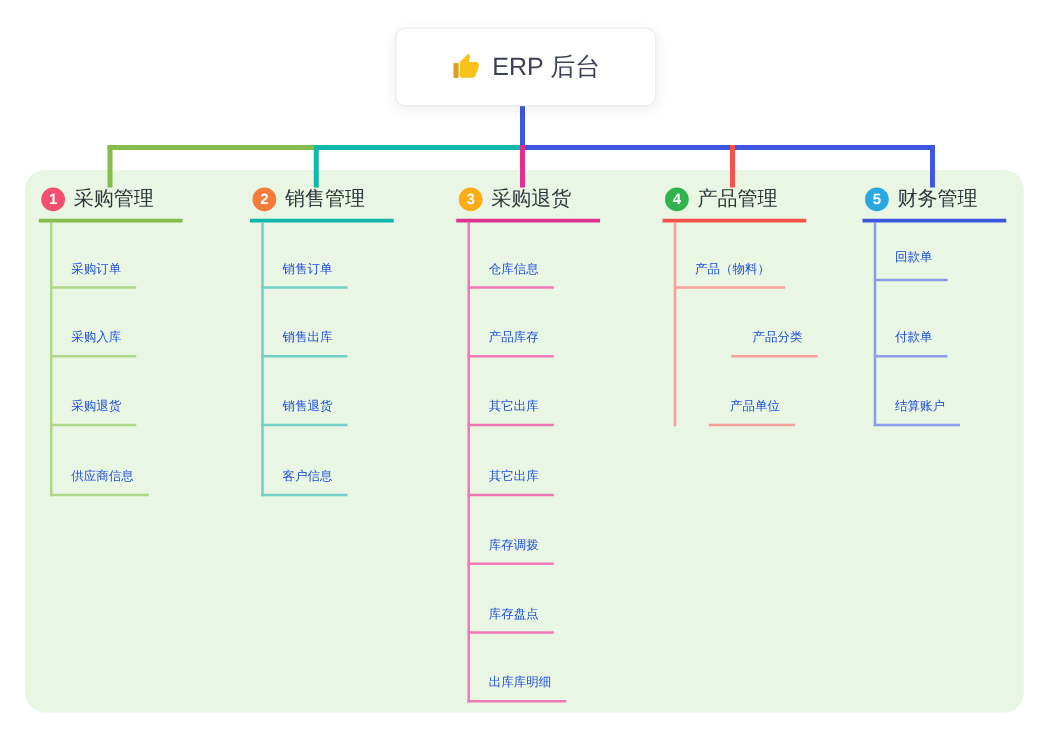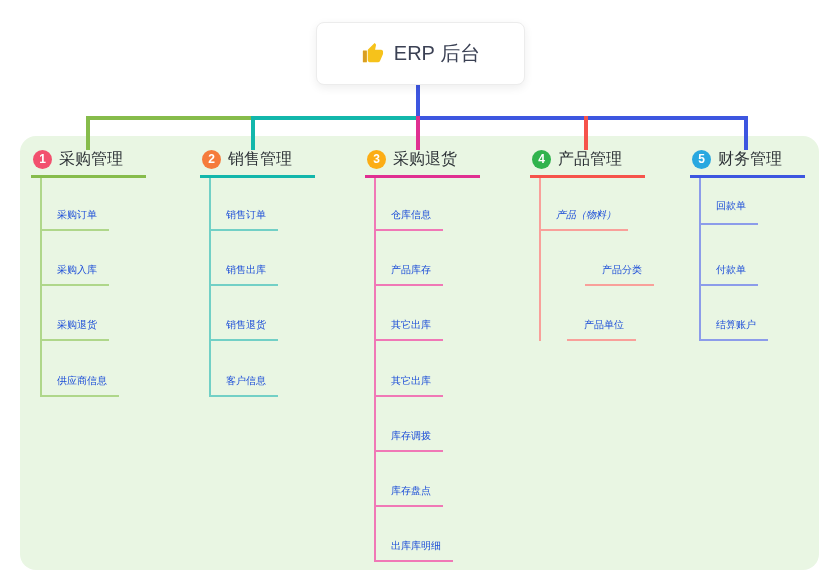--- a/index.html
+++ b/index.html
@@ -111,21 +111,21 @@
       </div>
       <div class="child-node" style="left: 374px; top: 532px; border-bottom-color: rgb(240, 120, 182);">
         <div class="c">出库库明细</div>
       </div>
       <div class="branch-title" style="left: 532px; top: 147px;">
         <div class="badge" style="background: rgb(48, 179, 77);">4</div>
         <div class="t">产品管理</div>
       </div>
       <div class="title-underline" style="left: 530px; top: 175px; width: 115px; height: 3px; background: rgb(246, 83, 75);"></div>
       <div class="child-vert" style="left: 539px; top: 178px; height: 163px; background: rgb(249, 160, 154);"></div>
-      <div class="child-node" style="left: 539px; top: 201px; border-bottom-color: rgb(249, 160, 154); font-style: italic;">
+      <div class="child-node" style="left: 539px; top: 201px; border-bottom-color: rgb(249, 160, 154);">
         <div class="c">产品（物料）</div>
       </div>
       <div class="child-node" style="left: 539px; top: 256px; border-bottom-color: rgb(249, 160, 154); margin-left: 46px;">
         <div class="c">产品分类</div>
       </div>
       <div class="child-node" style="left: 539px; top: 311px; border-bottom-color: rgb(249, 160, 154); margin-left: 28px;">
         <div class="c">产品单位</div>
       </div>
       <div class="branch-title" style="left: 692px; top: 147px;">
         <div class="badge" style="background: rgb(41, 168, 224);">5</div>

